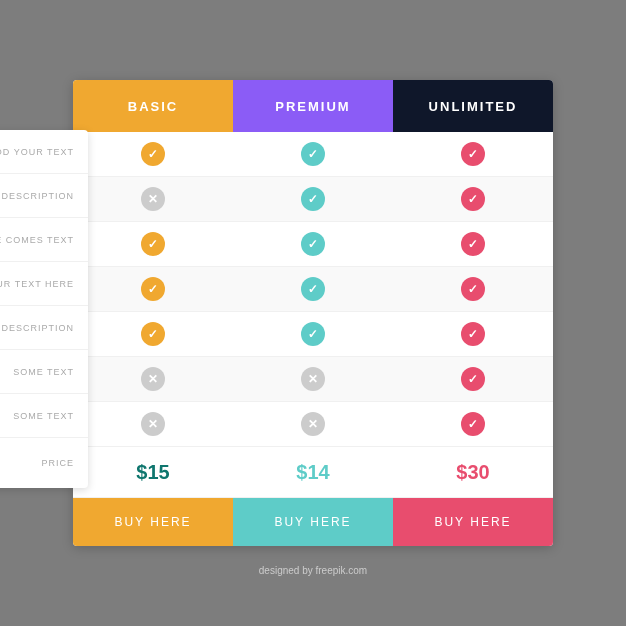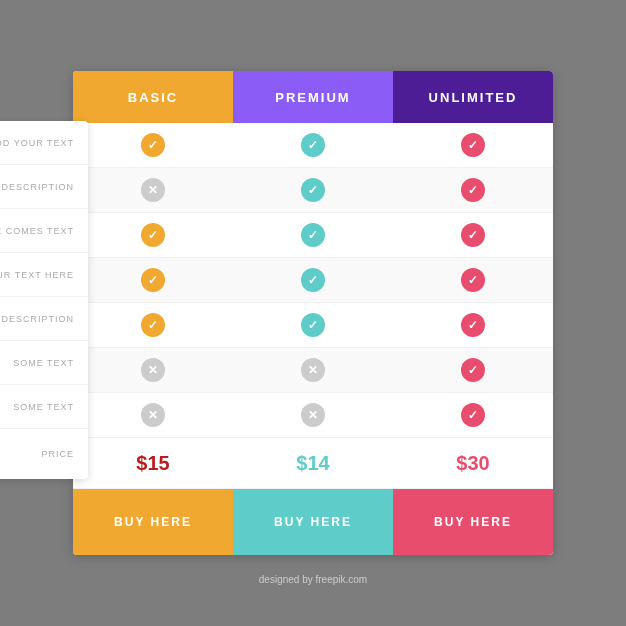--- a/index.html
+++ b/index.html
@@ -64,41 +64,41 @@
       align-items: center;
       justify-content: center;
       color: #fff;
       font-size: 13px;
       font-weight: bold;
       letter-spacing: 2px;
       text-transform: uppercase;
     }
     .col-header.basic { background-color: #f0a830; }
     .col-header.premium { background-color: #8b5cf6; }
-    .col-header.unlimited { background-color: #4c1d95; }
+    .col-header.unlimited { background-color: #0f172a; }
 
     .data-row {
       display: flex;
       border-bottom: 1px solid #f0f0f0;
     }
     .data-row:last-child { border-bottom: none; }
     .data-row.alt { background: #f9f9f9; }
     .data-cell {
       flex: 1;
       height: 44px;
       display: flex;
       align-items: center;
       justify-content: center;
     }
     .price-row-data .data-cell {
       height: 50px;
       font-size: 20px;
       font-weight: bold;
     }
-    .price-row-data .data-cell.basic-price { color: #b91c1c; }
+    .price-row-data .data-cell.basic-price { color: #0f766e; }
     .price-row-data .data-cell.premium-price { color: #5eccc8; }
     .price-row-data .data-cell.unlimited-price { color: #e84d6e; }
 
     
     .icon-circle {
       width: 24px;
       height: 24px;
       border-radius: 50%;
       display: flex;
       align-items: center;
@@ -111,27 +111,27 @@
     .icon-check.premium-color { background-color: #5eccc8; }
     .icon-check.unlimited-color { background-color: #e84d6e; }
     .icon-x { background-color: #ccc; }
 
     
     .footer-row {
       display: flex;
     }
     .buy-btn {
       flex: 1;
-      height: 66px;
+      height: 48px;
       display: flex;
       align-items: center;
       justify-content: center;
       color: #fff;
       font-size: 12px;
-      font-weight: bold;
+      font-weight: normal;
       letter-spacing: 2px;
       text-transform: uppercase;
       cursor: pointer;
     }
     .buy-btn.basic { background-color: #f0a830; }
     .buy-btn.premium { background-color: #5eccc8; }
     .buy-btn.unlimited { background-color: #e84d6e; }
 
     .freepik-credit {
       position: absolute;

